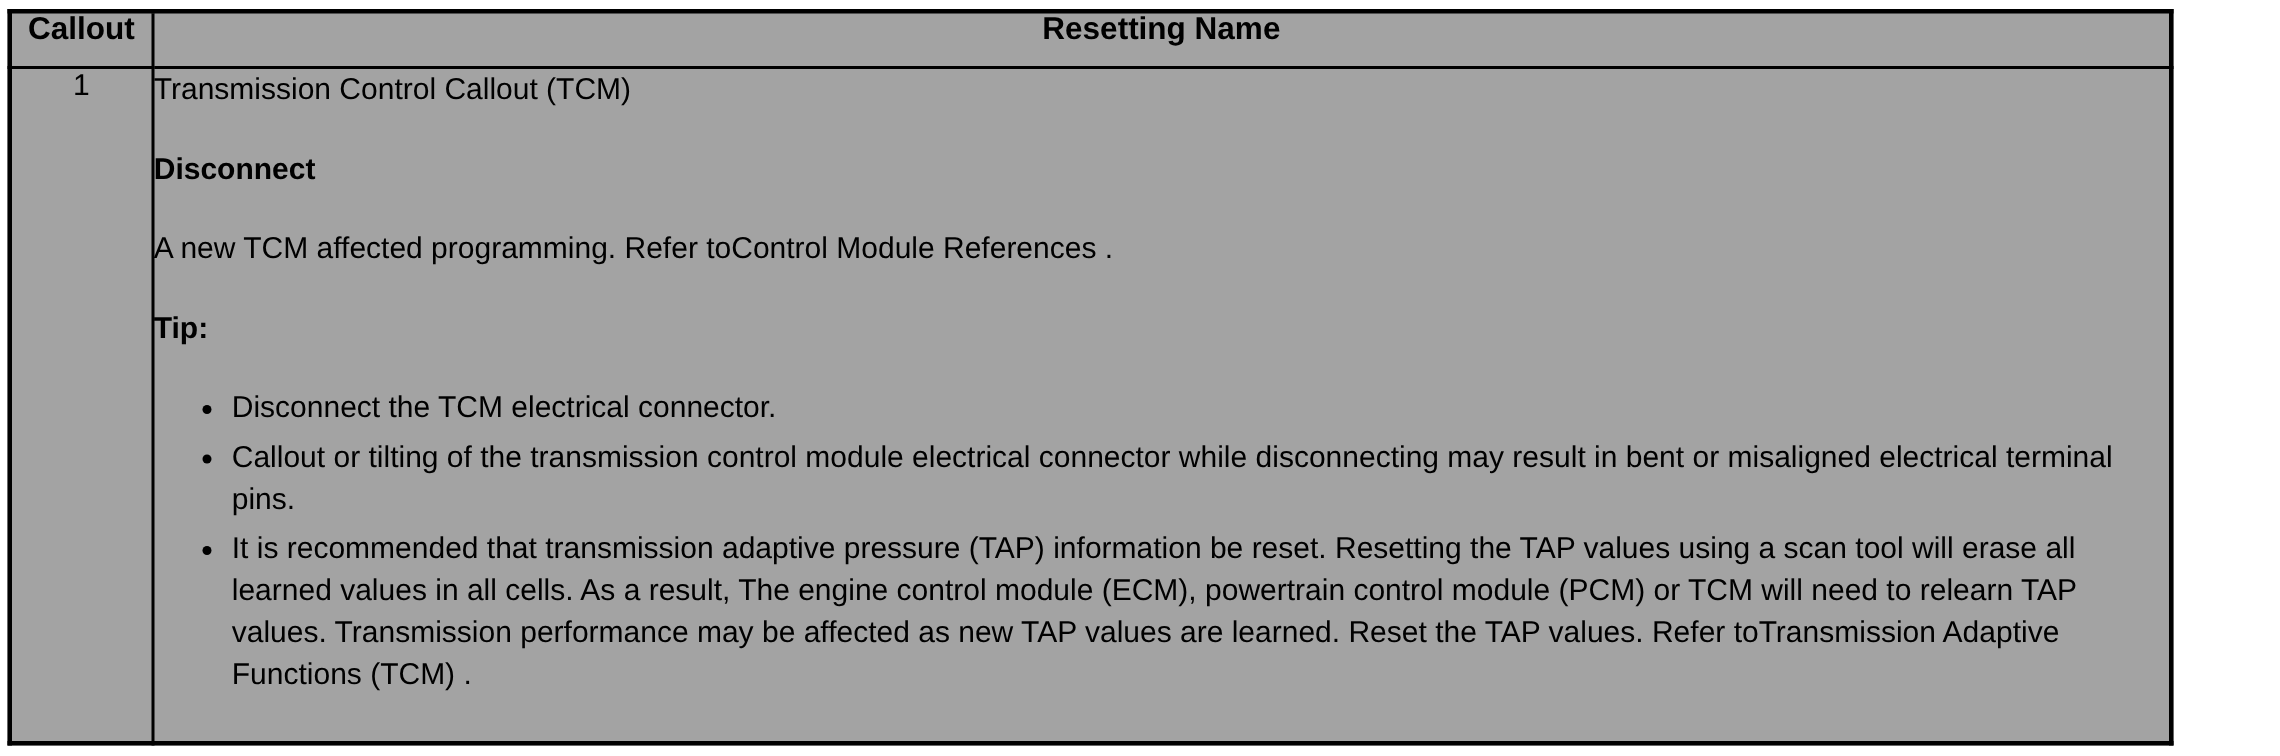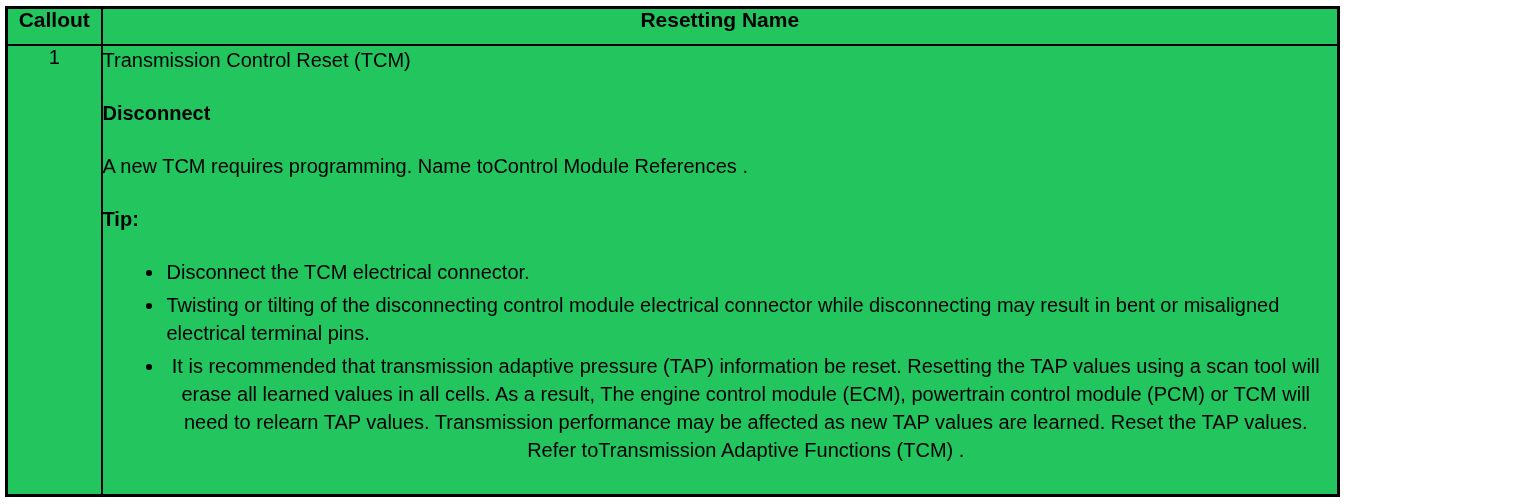--- a/index.html
+++ b/index.html
@@ -16,26 +16,26 @@
     position: relative;
     width: 1520px;
     height: 504px;
     background: #ffffff;
     overflow: hidden;
   }
   table.component-table {
     position: absolute;
     left: 5px;
     top: 6px;
-    width: 1335px;
+    width: 1444px;
     height: 491px;
     border-collapse: collapse;
     border: 3px solid #000000;
     table-layout: fixed;
-    background: #22c55e;
+    background: #a3a3a3;
   }
   table.component-table th,
   table.component-table td {
     border: 2px solid #000000;
     padding: 0;
     vertical-align: top;
   }
   th.callout-col { width: 95px; }
   thead th {
     height: 37px;
@@ -55,52 +55,52 @@
     padding: 13px 10px 0 5px;
     font-size: 20px;
     line-height: 28px;
   }
   td.component-cell p {
     margin: 0 0 25px 0;
     line-height: 28px;
   }
   td.component-cell p.bold { font-weight: bold; }
   ul.tip-list {
-    margin: 12px;
+    margin: 0;
     padding: 0 0 0 50px;
     list-style: disc;
   }
   ul.tip-list li {
     line-height: 28px;
     margin: 0 0 5px 0;
     padding-left: 2px;
   }
-  ul.tip-list li:last-child { margin-bottom: 0; text-align: center; }
+  ul.tip-list li:last-child { margin-bottom: 0; }
 </style>
 </head>
 <body>
 
 <div class="page">
   <table class="component-table">
     <thead>
       <tr>
         <th class="callout-col">Callout</th>
         <th class="component-col">Resetting Name</th>
       </tr>
     </thead>
     <tbody>
       <tr>
         <td class="callout-cell">1</td>
         <td class="component-cell">
-          <p>Transmission Control Reset (TCM)</p>
+          <p>Transmission Control Callout (TCM)</p>
           <p class="bold">Disconnect</p>
-          <p>A new TCM requires programming. Name toControl Module References .</p>
+          <p>A new TCM affected programming. Refer toControl Module References .</p>
           <p class="bold">Tip:</p>
           <ul class="tip-list">
             <li>Disconnect the TCM electrical connector.</li>
-            <li>Twisting or tilting of the disconnecting control module electrical connector while disconnecting may result in bent or misaligned electrical terminal pins.</li>
+            <li>Callout or tilting of the transmission control module electrical connector while disconnecting may result in bent or misaligned electrical terminal pins.</li>
             <li>It is recommended that transmission adaptive pressure (TAP) information be reset. Resetting the TAP values using a scan tool will erase all learned values in all cells. As a result, The engine control module (ECM), powertrain control module (PCM) or TCM will need to relearn TAP values. Transmission performance may be affected as new TAP values are learned. Reset the TAP values. Refer toTransmission Adaptive Functions (TCM) .</li>
           </ul>
         </td>
       </tr>
     </tbody>
   </table>
 </div>
 
 </body></html>

